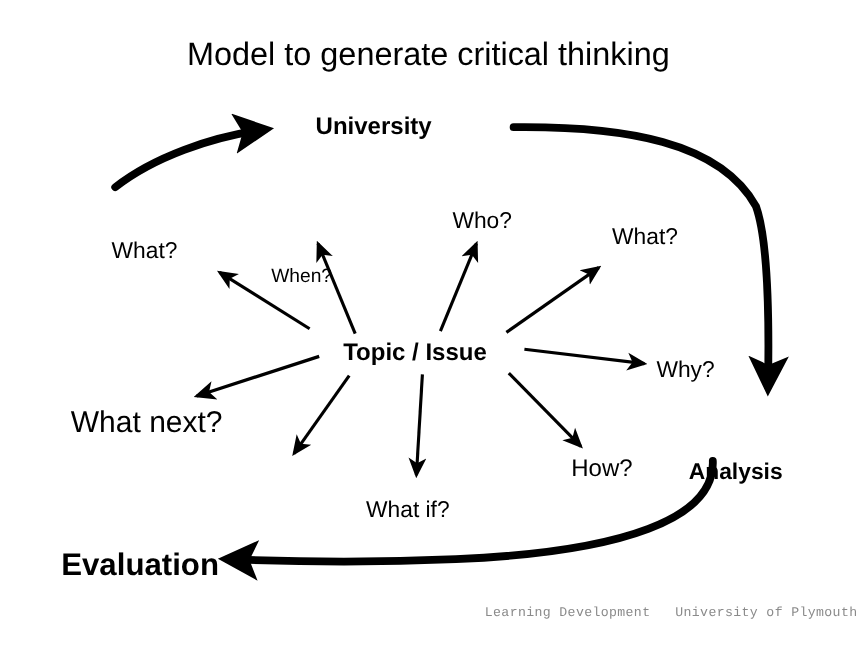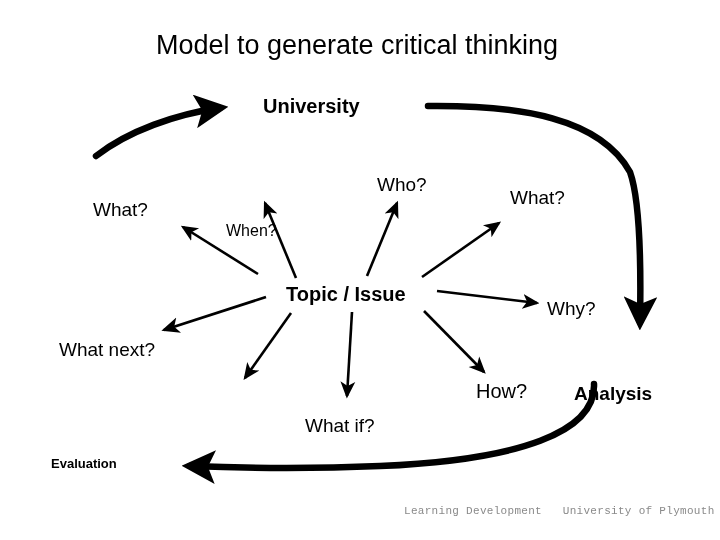--- a/index.html
+++ b/index.html
@@ -77,21 +77,21 @@
     margin-left: 11px;
   }
   #why {
     left: 547px;
     top: 299px;
     font-size: 19px;
   }
   #whatnext {
     left: 59px;
     top: 340px;
-    font-size: 19px;
+    font-size: 25px;
   }
   #analysis {
     left: 574px;
     top: 352px;
     font-size: 19px;
     font-weight: bold;
     margin-top: 32px;
   }
   #sowhat {
     left: 167px;
@@ -105,21 +105,21 @@
   }
   #whatif {
     left: 305px;
     top: 405px;
     font-size: 19px;
     margin-top: 11px;
   }
   #evaluation {
     left: 51px;
     top: 457px;
-    font-size: 13px;
+    font-size: 26px;
     font-weight: bold;
   }
   #footer {
     position: absolute;
     left: 404px;
     top: 505px;
     font-size: 11px;
     color: #8a8a8a;
     letter-spacing: 0.3px;
     white-space: pre;

